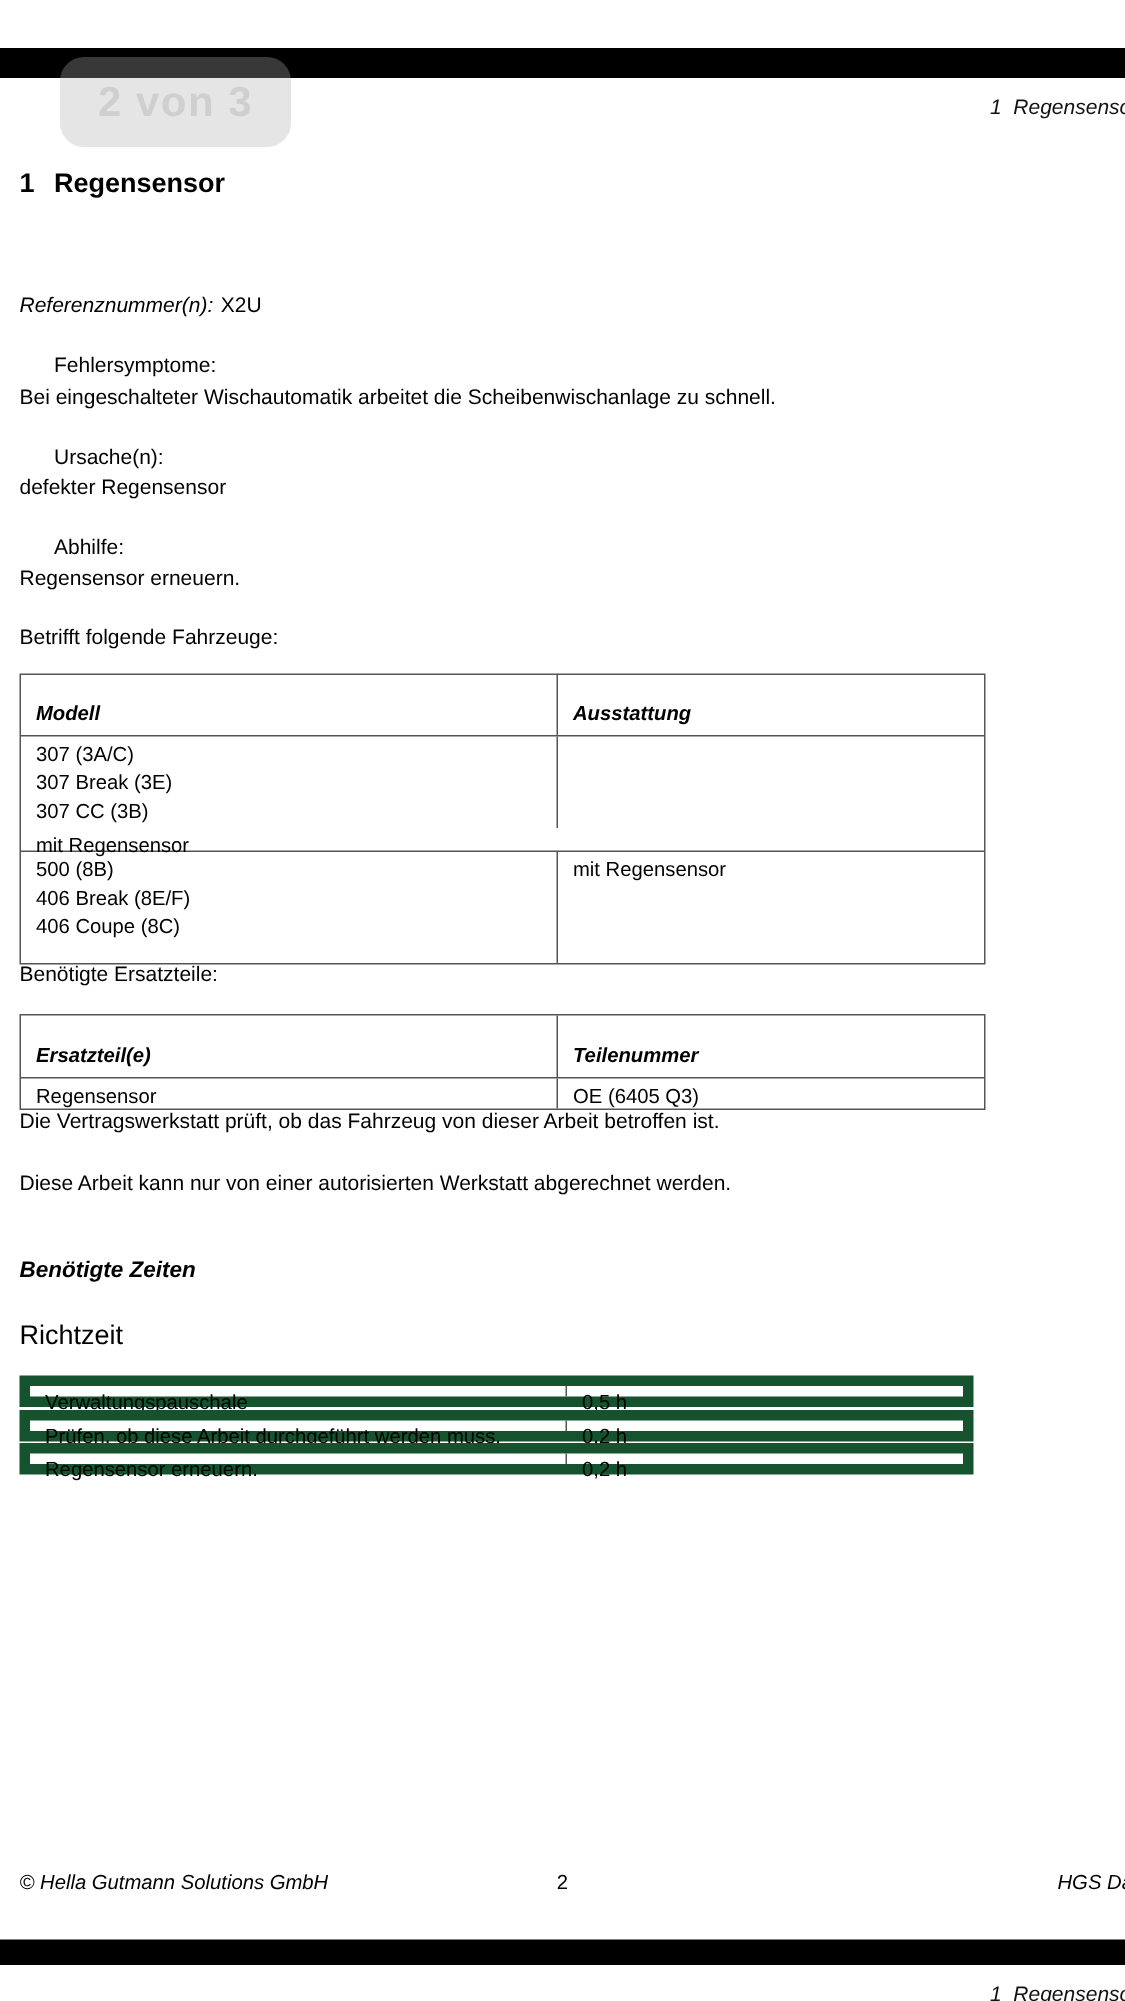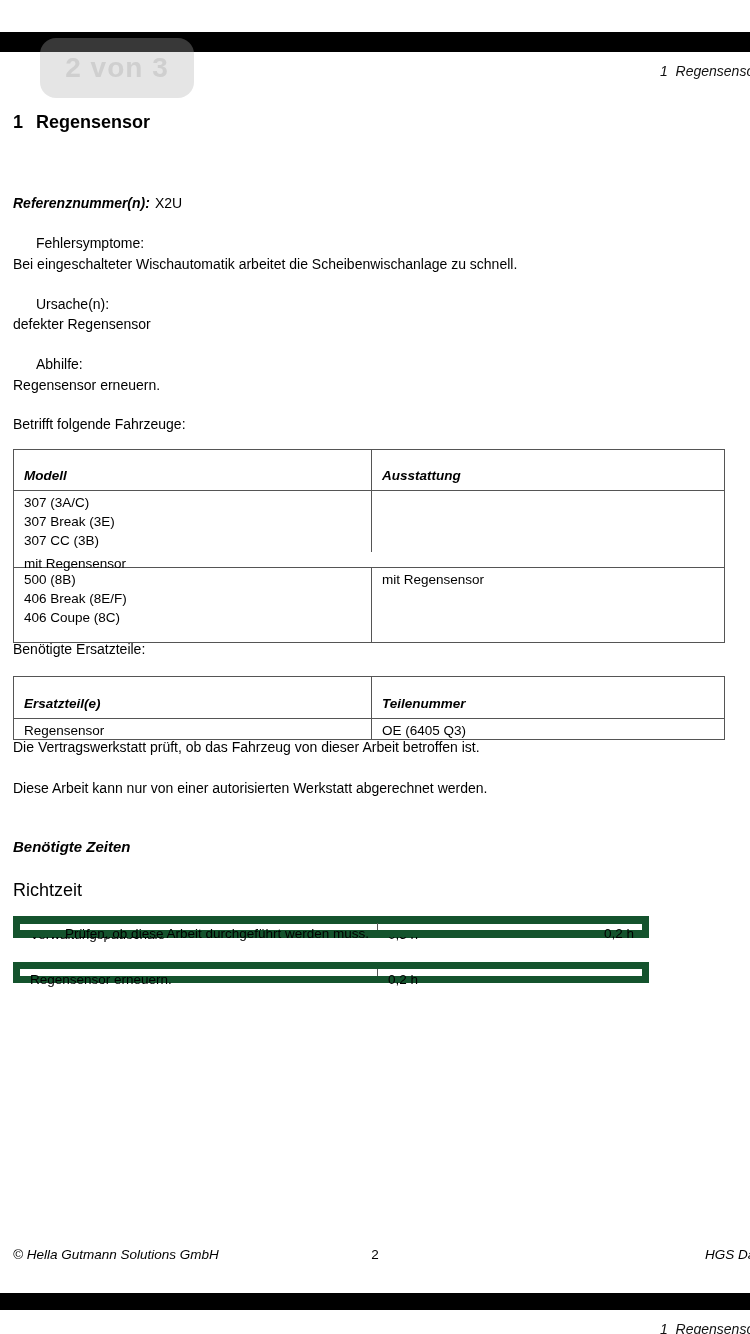--- a/index.html
+++ b/index.html
@@ -32,31 +32,31 @@
     position:absolute; left:660px; top:1321px;
     font-style:italic; font-size:14px; white-space:pre; color:#111;
   }
 
   
   .abs { position:absolute; left:13px; }
   .h1 { top:112px; font-size:18px; font-weight:bold; }
   .h1 .num { margin-right:13px; }
 
   .ref { top:195px; font-size:14px; }
-  .ref .lbl { font-weight:bold; font-style:italic; margin-right:5px;margin-top:17px; }
+  .ref .lbl { font-weight:normal; font-style:italic; margin-right:5px;margin-top:17px; }
 
   .sec-label { font-size:14px;margin-left:23px; }
   .sec-text  { font-size:14px; }
   .y-fs-l { top:235px; } .y-fs-t { top:256px; }
   .y-ur-l { top:296px; } .y-ur-t { top:316px; }
   .y-ab-l { top:356px; } .y-ab-t { top:377px; }
   .y-betrifft { top:416px; font-size:14px; }
 
   
-  .tbl { position:absolute; left:13px; width:712px; border:1px solid #555; }
+  .tbl { position:absolute; left:13px; width:644px; border:1px solid #555; }
   .trow { display:flex; border-top:1px solid #555; }
   .trow:first-child { border-top:none; }
   .tcell { padding:2px 8px 2px 10px; font-size:13.5px; line-height:19px; }
   .c-left  { width:358px; border-right:1px solid #555; }
   .c-right { flex:1; }
   .thead .tcell {
     font-weight:bold; font-style:italic;
     display:flex; align-items:flex-end; padding-bottom:5px;
   }
   .tbl-vehicles { top:449px; }
@@ -71,21 +71,21 @@
   .y-note1 { top:739px; font-size:14px; }
   .y-note2 { top:780px; font-size:14px; }
   .y-times-h { top:838px; font-size:15px; font-weight:bold; font-style:italic; }
   .y-richtzeit { top:880px; font-size:18px; }
 
   .times-row {
     position:absolute; left:13px; width:636px; height:21px;
     border:7px solid #14532d; display:flex;
   }
   .times-row .tcell { padding-top:1px; }
-  .tr1 { top:917px; } .tr2 { top:916px;text-align:right; } .tr3 { top:962px; }
+  .tr1 { top:917px; } .tr2 { top:940px; } .tr3 { top:962px; }
 
   
   .footer { position:absolute; left:0; top:1247px; width:750px; height:18px; font-size:13.5px; }
   .footer .f-left  { position:absolute; left:13px; font-style:italic; }
   .footer .f-center{ position:absolute; left:0; width:750px; text-align:center; }
   .footer .f-right { position:absolute; left:705px; font-style:italic; white-space:pre; }
 </style>
 </head>
 <body>
 

